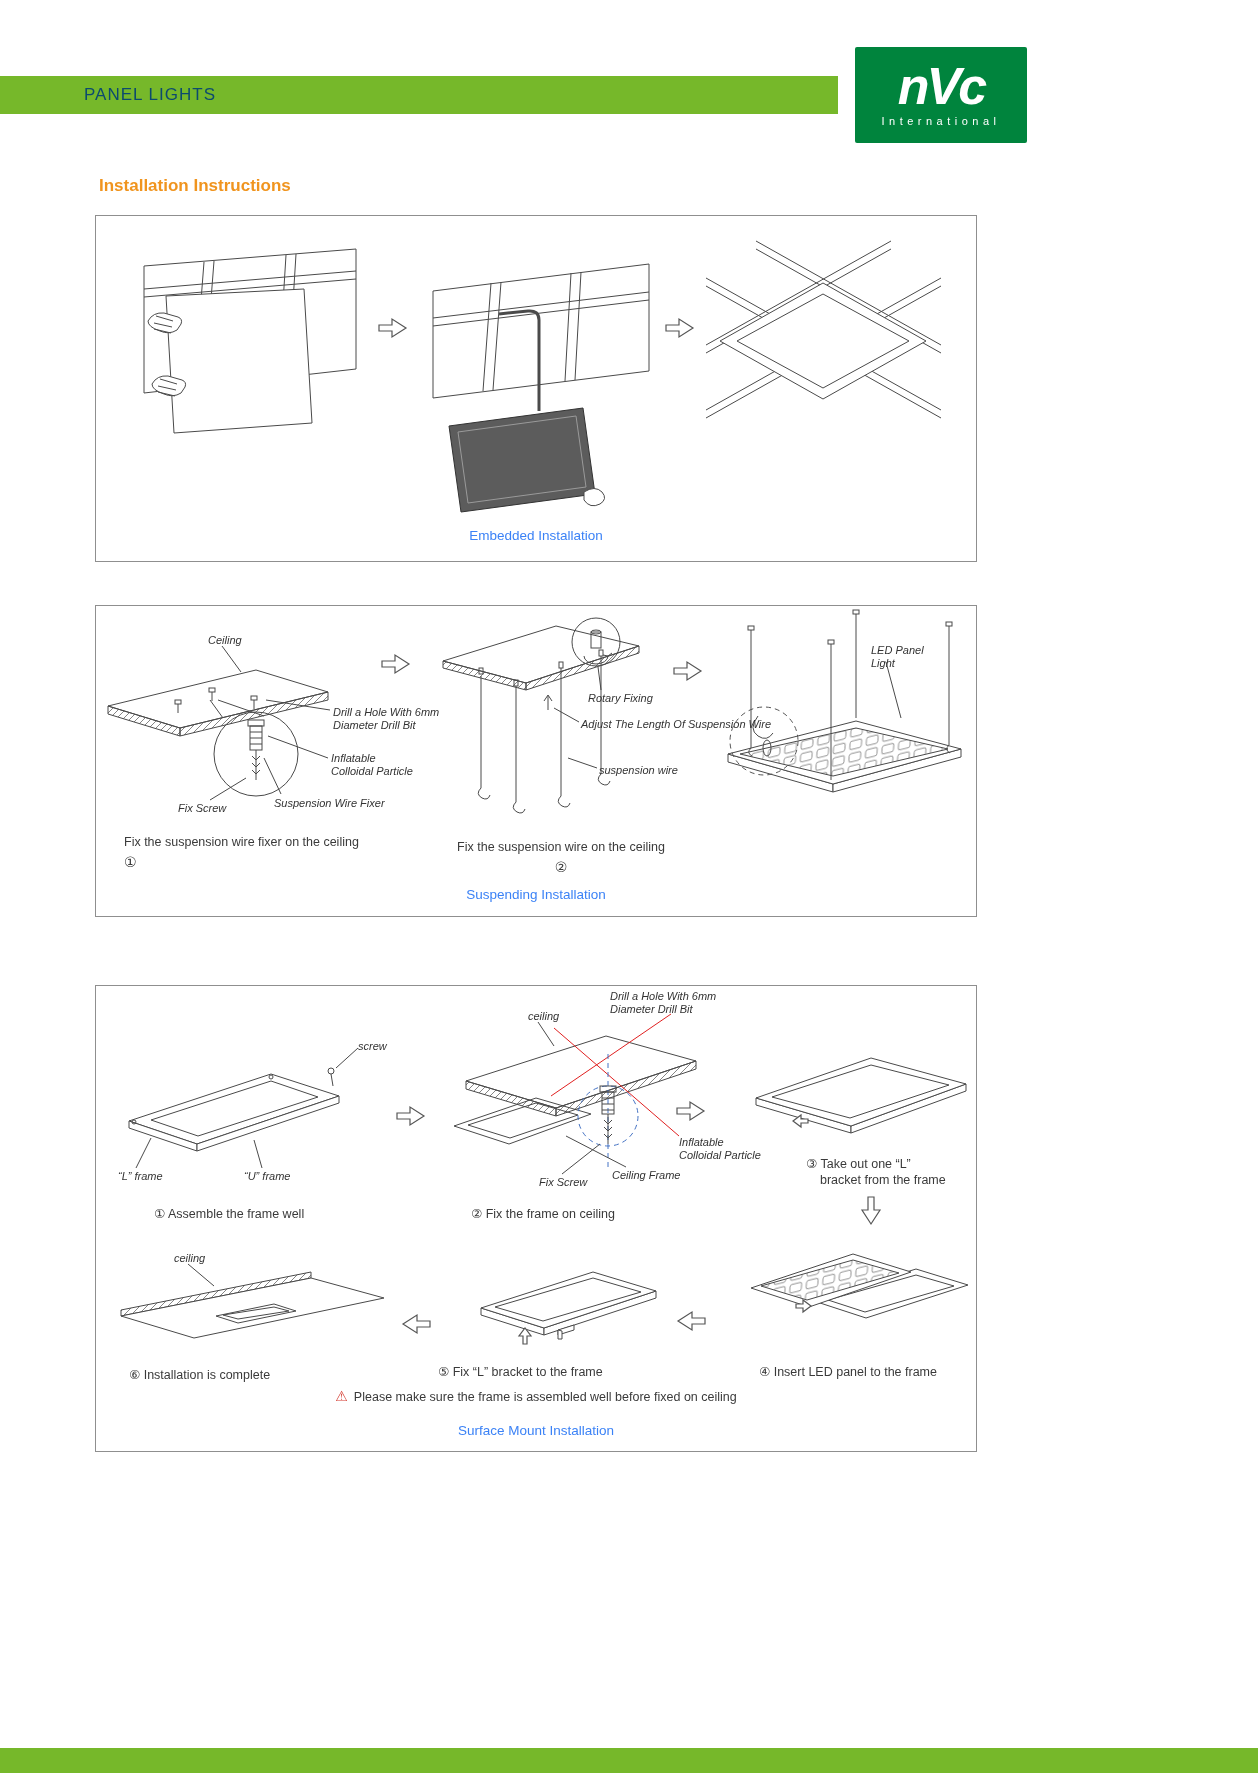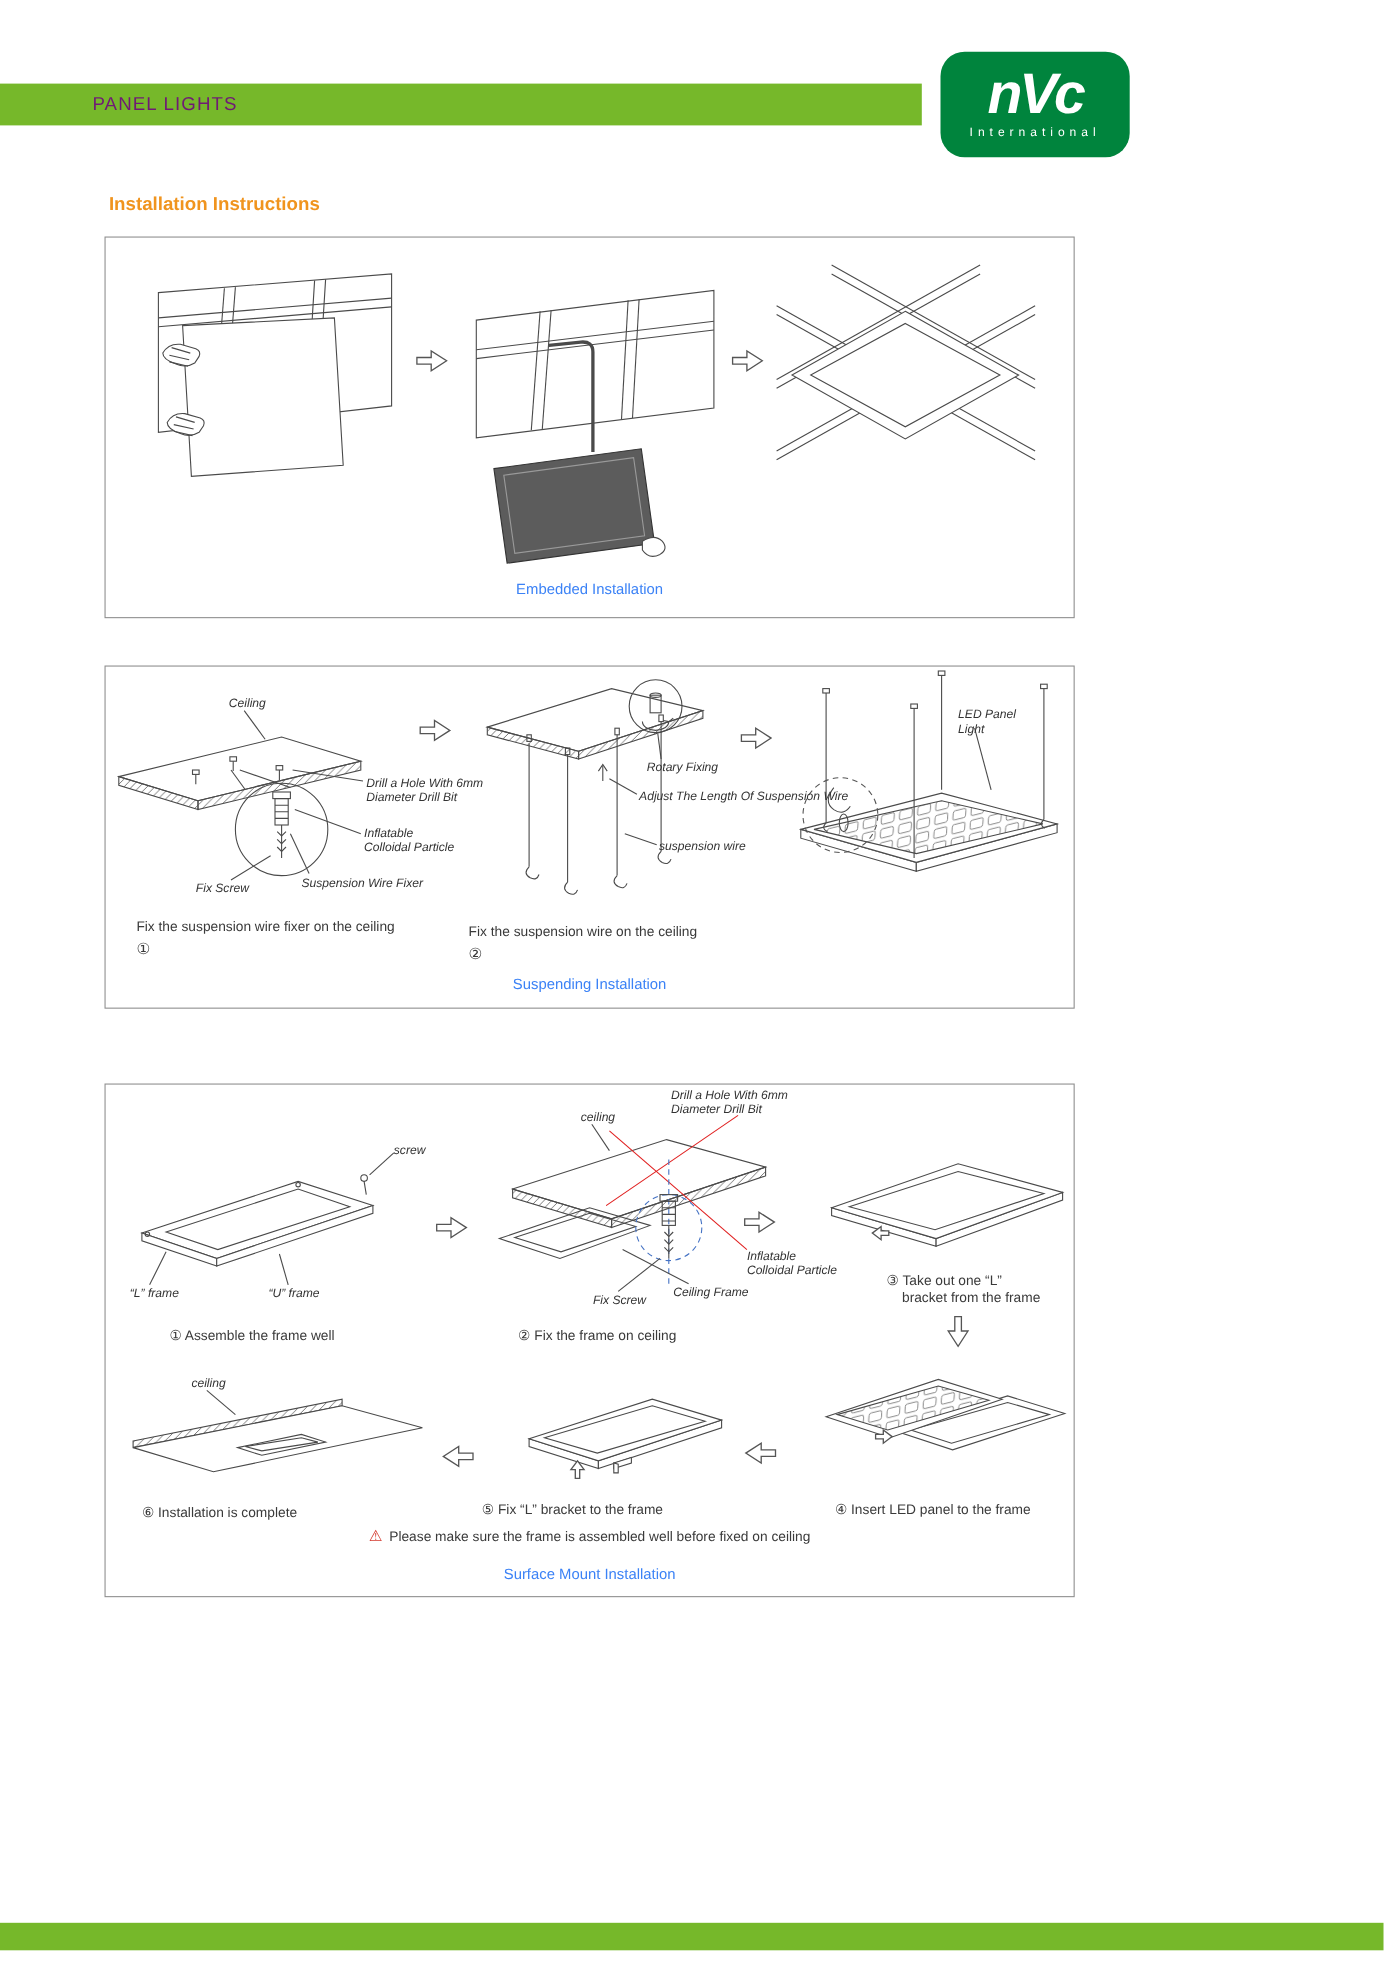--- a/index.html
+++ b/index.html
@@ -1,23 +1,23 @@
 <!DOCTYPE html>
 <html><head>
 <meta charset="utf-8">
 <style>
   html,body{margin:0;padding:0;background:#fff;}
   .page{position:relative;width:1258px;height:1790px;background:#fff;overflow:hidden;
         font-family:"Liberation Sans","DejaVu Sans",sans-serif;color:#333;}
   
   .topbar{position:absolute;left:0;top:76px;width:838px;height:38px;background:#76b82a;
           display:flex;align-items:center;}
-  .topbar-title{color:#701a75;font-size:17px;letter-spacing:1px;padding-left:84px;}
+  .topbar-title{color:#0c4a6e;font-size:17px;letter-spacing:1px;padding-left:84px;}
   .logo{position:absolute;left:855px;top:47px;width:172px;height:96px;background:#00843d;
-        border-radius:22px;display:flex;flex-direction:column;align-items:center;justify-content:center;}
+        border-radius:2px;display:flex;flex-direction:column;align-items:center;justify-content:center;}
   .logo-brand{color:#fff;font-size:52px;font-weight:bold;font-style:italic;letter-spacing:-3px;line-height:1;margin-top:-4px;}
   .logo-sub{color:#fff;font-size:11px;letter-spacing:4.5px;margin-top:3px;}
   .page-title{position:absolute;left:99px;top:176px;font-size:17px;font-weight:bold;color:#f0941e;}
   .footbar{position:absolute;left:0;top:1748px;width:1258px;height:25px;background:#76b82a;}
   
   .box{position:absolute;left:95px;width:880px;border:1px solid #8f8f8f;background:#fff;}
   #box-embedded{top:215px;height:345px;}
   #box-suspending{top:605px;height:310px;}
   #box-surface{top:985px;height:465px;}
   .diagram{position:absolute;left:0;top:0;}
@@ -213,21 +213,21 @@
     <span class="lbl" style="left:492px;top:86px">Rotary Fixing</span>
     <span class="lbl" style="left:485px;top:112px">Adjust The Length Of Suspension Wire</span>
     <span class="lbl" style="left:503px;top:158px">suspension wire</span>
     <span class="lbl" style="left:775px;top:38px">LED Panel</span>
     <span class="lbl" style="left:775px;top:51px">Light</span>
 
     <div class="cap" style="left:28px;top:228px;width:285px;text-align:left">
       <div>Fix the suspension wire fixer on the ceiling</div>
       <div class="num">①</div>
     </div>
-    <div class="cap" style="left:330px;top:233px;width:270px;text-align:left">
+    <div class="cap" style="left:330px;top:233px;width:270px;text-align:center">
       <div>Fix the suspension wire on the ceiling</div>
       <div class="num">②</div>
     </div>
     <div class="sec-cap" style="top:281px">Suspending Installation</div>
   </div>
 
   <div class="box" id="box-surface">
     <svg class="diagram" width="878" height="463" viewBox="0 0 878 463">
       <g>
         <polygon class="fw" points="33,135 175,88 243,110 101,158"></polygon>

